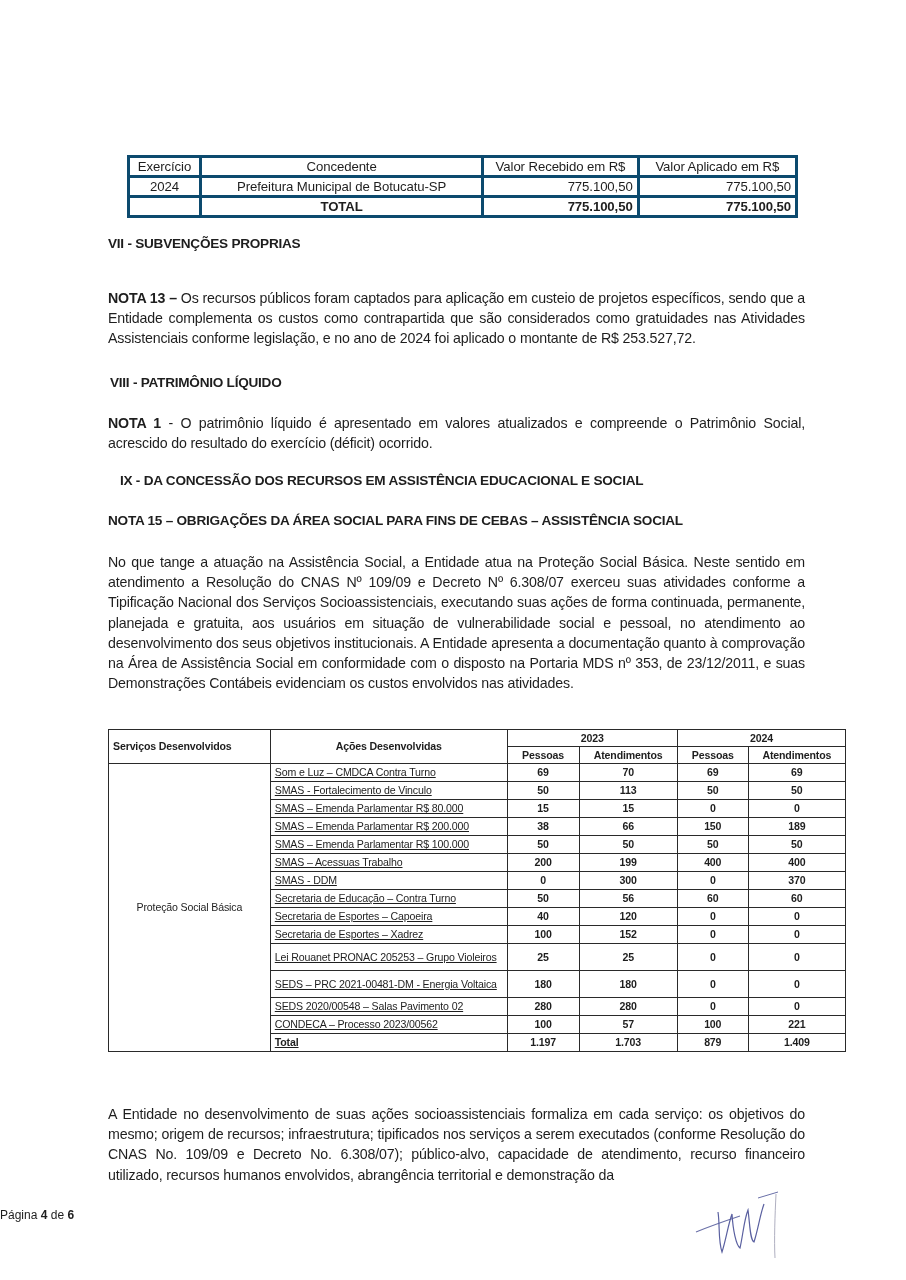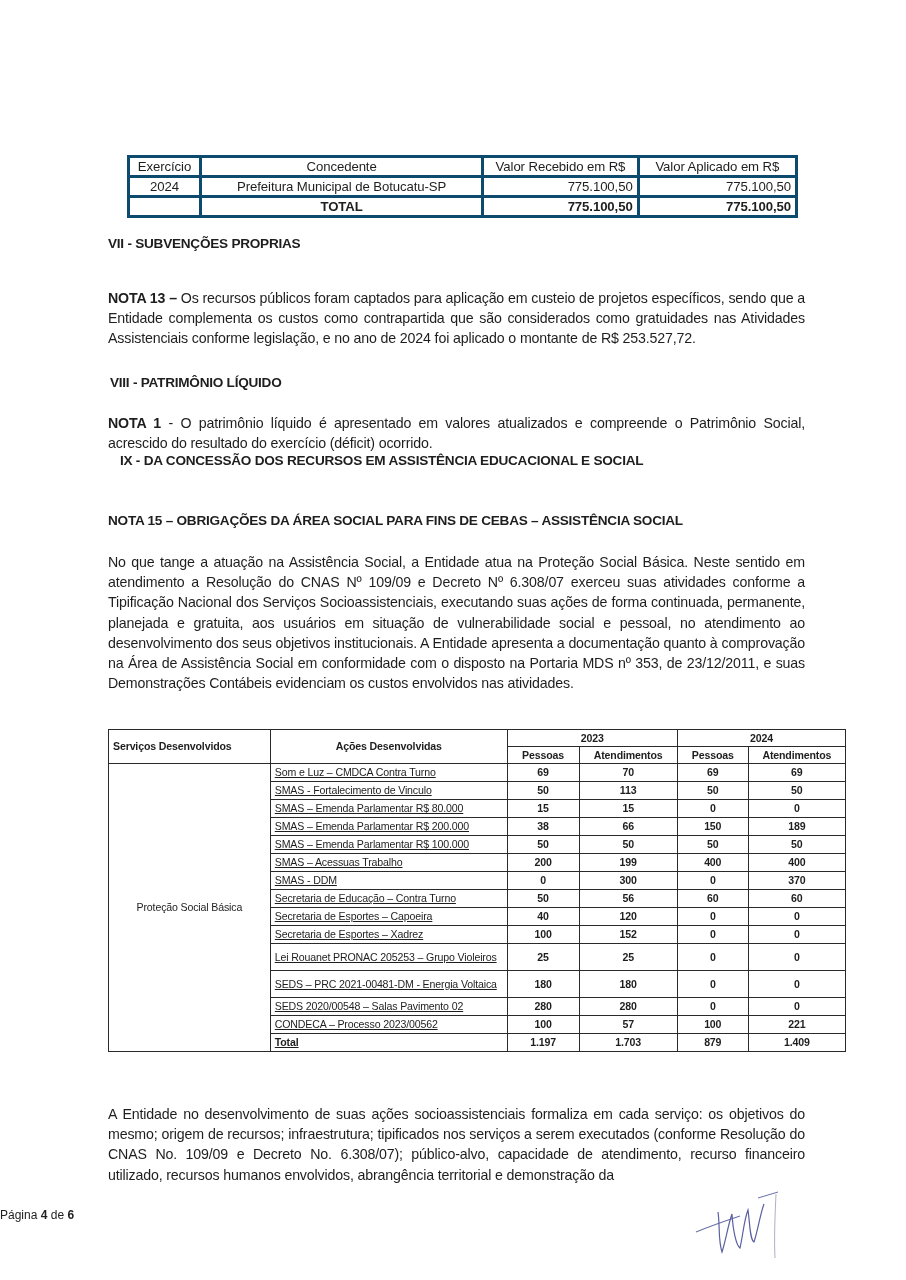--- a/index.html
+++ b/index.html
@@ -88,21 +88,21 @@
     </tr>
   </tbody>
     </table>
 
   <div class="h" style="top:236px;">VII - SUBVENÇÕES PROPRIAS</div>
   <div class="p" style="top:288px;"><b>NOTA 13 –</b><span> Os recursos públicos foram captados para aplicação em custeio de projetos específicos, sendo que a Entidade complementa os custos como contrapartida que são considerados como gratuidades nas Atividades Assistenciais conforme legislação, e no ano de 2024 foi aplicado o montante de R$ 253.527,72.</span></div>
 
   <div class="h" style="top:375px; left:110px;">VIII - PATRIMÔNIO LÍQUIDO</div>
   <div class="p" style="top:413px;"><b>NOTA 1</b><span> - O patrimônio líquido é apresentado em valores atualizados e compreende o Patrimônio Social, acrescido do resultado do exercício (déficit) ocorrido.</span></div>
 
-  <div class="h" style="top:453px;padding-left:12px;">IX - DA CONCESSÃO DOS RECURSOS EM ASSISTÊNCIA EDUCACIONAL E SOCIAL</div>
+  <div class="h" style="top:473px;padding-left:12px;">IX - DA CONCESSÃO DOS RECURSOS EM ASSISTÊNCIA EDUCACIONAL E SOCIAL</div>
 
   <div class="h" style="top:513px;">NOTA 15 – OBRIGAÇÕES DA ÁREA SOCIAL PARA FINS DE CEBAS – ASSISTÊNCIA SOCIAL</div>
   <div class="p" style="top:552px;">No que tange a atuação na Assistência Social, a Entidade atua na Proteção Social Básica. Neste sentido em atendimento a Resolução do CNAS Nº 109/09 e Decreto Nº 6.308/07 exerceu suas atividades conforme a Tipificação Nacional dos Serviços Socioassistenciais, executando suas ações de forma continuada, permanente, planejada e gratuita, aos usuários em situação de vulnerabilidade social e pessoal, no atendimento ao desenvolvimento dos seus objetivos institucionais. A Entidade apresenta a documentação quanto à comprovação na Área de Assistência Social em conformidade com o disposto na Portaria MDS nº 353, de 23/12/2011, e suas Demonstrações Contábeis evidenciam os custos envolvidos nas atividades.</div>
 
   <table class="svc">
     <colgroup>
       <col style="width:153px">
         <col style="width:224px">
         <col style="width:68px">
         <col style="width:93px">

